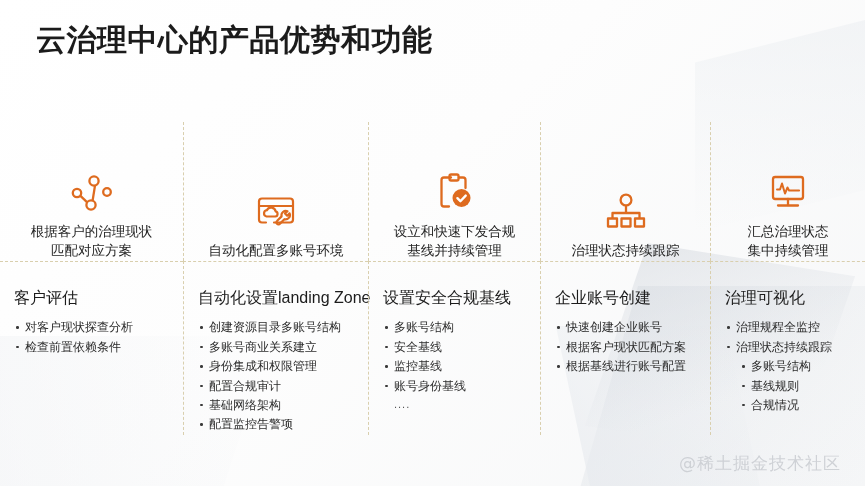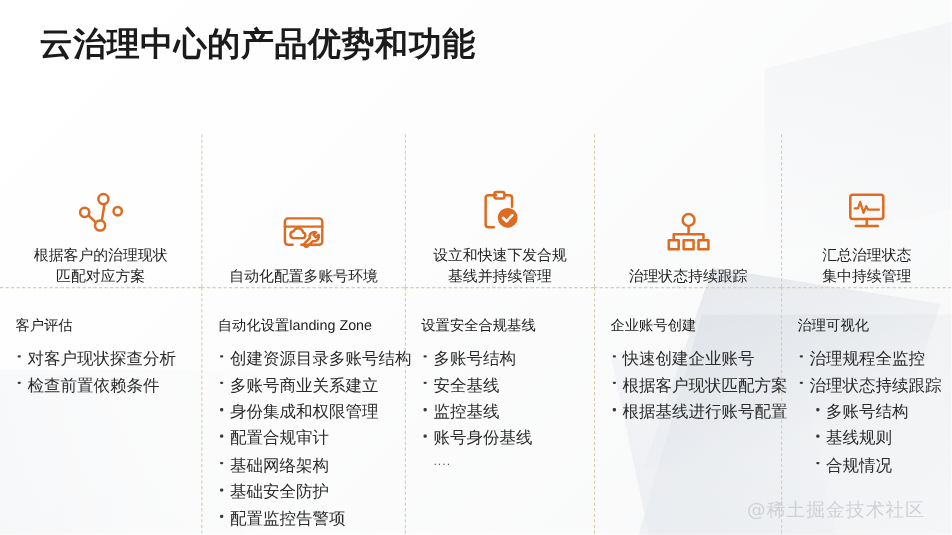--- a/index.html
+++ b/index.html
@@ -78,26 +78,26 @@
     margin-top:4px;
     text-align:center;
     font-size:13.5px;color:#242424;line-height:1.45;
     padding:0 10px;
     white-space:pre-line;
   }
 
   
   .bot-cell{padding:26px 6px 0 14px;}
   .bot-head{
-    font-size:13px;color:#1c1c1c;margin-bottom:11px;line-height:1.2;
+    font-size:16px;color:#1c1c1c;margin-bottom:11px;line-height:1.2;
     white-space:nowrap;
   }
   .bullets{list-style:none;margin:0;padding:0;}
   .bullets li{
-    font-size:15px;color:#2b2b2b;line-height:1.62;
+    font-size:12px;color:#2b2b2b;line-height:1.62;
     padding-left:11px;position:relative;white-space:nowrap;
   }
   .bullets li.b::before{
     content:"";position:absolute;left:2px;top:8px;
     width:2.5px;height:2.5px;border-radius:50%;background:#3a3a3a;
   }
   .bullets li.sub{padding-left:26px;}
   .bullets li.sub::before{
     content:"";position:absolute;left:17px;top:8px;
     width:2.5px;height:2.5px;border-radius:50%;background:#3a3a3a;
@@ -204,21 +204,20 @@
     </div>
 
     <div class="cell bot-cell row-div col-div">
       <div class="bot-head">自动化设置landing Zone</div>
       <ul class="bullets">
         <li class="b">创建资源目录多账号结构</li>
         <li class="b">多账号商业关系建立</li>
         <li class="b">身份集成和权限管理</li>
         <li class="b">配置合规审计</li>
         <li class="b">基础网络架构</li>
-        <li class="b">基础安全防护</li>
         <li class="b">配置监控告警项</li>
       </ul>
     </div>
 
     <div class="cell bot-cell row-div col-div">
       <div class="bot-head">设置安全合规基线</div>
       <ul class="bullets">
         <li class="b">多账号结构</li>
         <li class="b">安全基线</li>
         <li class="b">监控基线</li>

